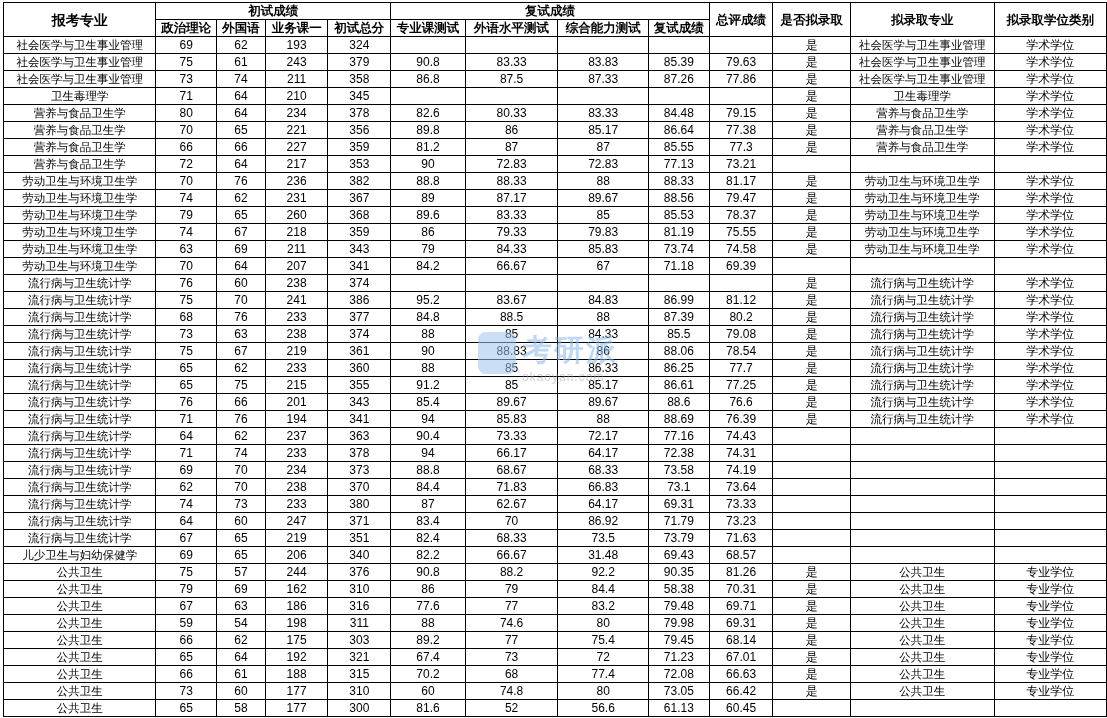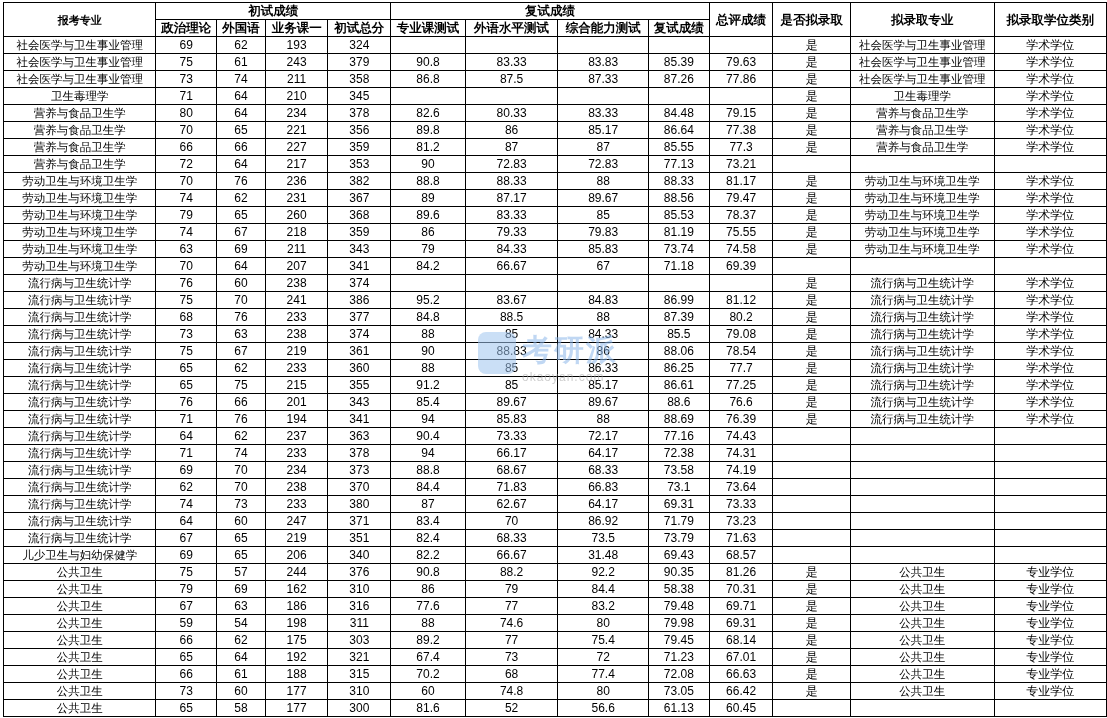--- a/index.html
+++ b/index.html
@@ -1,20 +1,20 @@
 <!DOCTYPE html>
 <html><head>
 <meta charset="utf-8">
 <style>
   html, body { margin: 0; padding: 0; background: #ffffff; }
   body { width: 1107px; height: 718px; overflow: hidden; position: relative; font-family: "Liberation Sans", "DejaVu Sans", sans-serif; }
   table { border-collapse: collapse; position: absolute; left: 3px; top: 2px; table-layout: fixed; }
   td, th { border: 1px solid #000; padding: 0; height: 16px; line-height: 16px; font-size: 12px; text-align: center; white-space: nowrap; overflow: hidden; color: #000; }
   th { font-weight: bold; font-size: 12.5px; }
-  th.tall { font-size: 11px; }
+  th.tall { font-size: 14px; }
   td.num { font-family: "Liberation Sans Narrow", "Liberation Sans", sans-serif; font-size: 12px; }
   td.major { font-size: 11.5px; letter-spacing: 0; }
   .wm { position: absolute; left: 478px; top: 330px; width: 170px; height: 60px; pointer-events: none; opacity: 0.55; }
   .wm .logo { position: absolute; left: 0; top: 2px; width: 38px; height: 42px; border-radius: 8px; background: #9fc4ee; }
   .wm .txt { position: absolute; left: 44px; top: 0; font-size: 30px; font-weight: bold; color: #8db8ea; letter-spacing: 2px; }
   .wm .url { position: absolute; left: 44px; top: 40px; font-size: 12px; color: #a7a7a7; letter-spacing: 1px; }
 </style>
 </head>
 <body>
 

